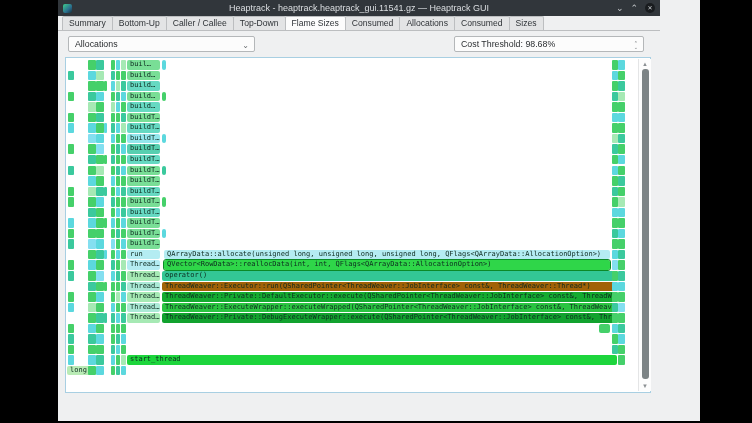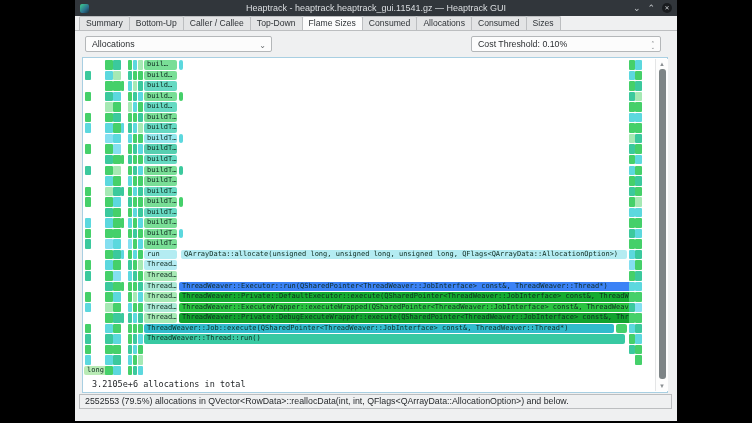--- a/index.html
+++ b/index.html
@@ -1,18 +1,18 @@
 <!DOCTYPE html>
 <html><head>
 <meta charset="utf-8">
 <style>
   html,body{margin:0;padding:0;}
   body{width:752px;height:423px;background:#000;position:relative;overflow:hidden;
        font-family:"Liberation Sans",sans-serif;}
-  .window{position:absolute;left:75px;top:0;width:602px;height:421px;background:#eff0f1;}
+  .window{position:absolute;left:58px;top:0;width:602px;height:421px;background:#eff0f1;padding-left:40px;}
 
   
   .titlebar{position:absolute;left:0;top:0;width:602px;height:16px;background:#31363b;}
   .app-icon{position:absolute;left:5px;top:4px;width:9px;height:9px;border-radius:2px;
             background:linear-gradient(135deg,#3ecf8e 0%,#2b6f8f 60%,#17313b 100%);}
   .title-text{position:absolute;left:0;right:0;top:0;height:16px;line-height:16px;text-align:center;
               color:#dcdfe2;font-size:9px;white-space:nowrap;}
   .win-controls{position:absolute;right:5px;top:0;height:16px;display:flex;align-items:center;gap:7px;}
   .wc-glyph{color:#c6cacd;font-size:9px;line-height:9px;}
   .wc-close{width:10px;height:10px;border-radius:50%;background:#191c1f;color:#cfd3d6;font-size:6px;
@@ -89,31 +89,30 @@
       <div class="tab">Consumed</div>
       <div class="tab">Sizes</div>
     </div>
 
   <div class="toolbar">
     <div class="combo">
       <span>Allocations</span>
       <span class="combo-arrow">⌄</span>
     </div>
     <div class="spin">
-      <span>Cost Threshold: 0.10%</span>
+      <span>Cost Threshold: 98.68%</span>
       <span class="spin-arrows">
           <span>⌃</span>
           <span>⌄</span>
         </span>
     </div>
   </div>
 
   <div class="flameframe">
     <div class="flame-canvas">
-      <div class="flame-footer">3.2105e+6 allocations in total</div>
     <div class="fbar" style="left: 60px; top: 1px; width: 33px; height: 9.5px; background: rgb(121, 222, 150);">buil…</div>
         <div class="fbar" style="left: 95px; top: 1px; width: 4px; height: 9.5px; background: rgb(92, 216, 222);"></div>
         <div class="fbar" style="left: 60px; top: 11.55px; width: 33px; height: 9.5px; background: rgb(121, 222, 150);">build…</div>
         <div class="fbar" style="left: 60px; top: 22.1px; width: 33px; height: 9.5px; background: rgb(102, 217, 194);">build…</div>
         <div class="fbar" style="left: 60px; top: 32.65px; width: 33px; height: 9.5px; background: rgb(121, 222, 150);">build…</div>
         <div class="fbar" style="left: 95px; top: 32.65px; width: 4px; height: 9.5px; background: rgb(69, 208, 106);"></div>
         <div class="fbar" style="left: 60px; top: 43.2px; width: 33px; height: 9.5px; background: rgb(102, 217, 194);">build…</div>
         <div class="fbar" style="left: 60px; top: 53.75px; width: 33px; height: 9.5px; background: rgb(121, 222, 150);">buildT…</div>
         <div class="fbar" style="left: 60px; top: 64.3px; width: 33px; height: 9.5px; background: rgb(102, 217, 194);">buildT…</div>
         <div class="fbar" style="left: 60px; top: 74.85px; width: 33px; height: 9.5px; background: rgb(147, 230, 236);">buildT…</div>
@@ -127,32 +126,33 @@
         <div class="fbar" style="left: 60px; top: 138.15px; width: 33px; height: 9.5px; background: rgb(121, 222, 150);">buildT…</div>
         <div class="fbar" style="left: 95px; top: 138.15px; width: 4px; height: 9.5px; background: rgb(69, 208, 106);"></div>
         <div class="fbar" style="left: 60px; top: 148.7px; width: 33px; height: 9.5px; background: rgb(102, 217, 194);">buildT…</div>
         <div class="fbar" style="left: 60px; top: 159.25px; width: 33px; height: 9.5px; background: rgb(121, 222, 150);">buildT…</div>
         <div class="fbar" style="left: 60px; top: 169.8px; width: 33px; height: 9.5px; background: rgb(121, 222, 150);">buildT…</div>
         <div class="fbar" style="left: 95px; top: 169.8px; width: 4px; height: 9.5px; background: rgb(92, 216, 222);"></div>
         <div class="fbar" style="left: 60px; top: 180.35px; width: 33px; height: 9.5px; background: rgb(121, 222, 150);">buildT…</div>
         <div class="fbar" style="left: 60px; top: 190.9px; width: 33px; height: 9.5px; background: rgb(180, 236, 242);">run</div>
         <div class="fbar" style="left: 97px; top: 190.9px; width: 446px; height: 9.5px; background: rgb(180, 236, 242);">QArrayData::allocate(unsigned long, unsigned long, unsigned long, QFlags&lt;QArrayData::AllocationOption&gt;)</div>
         <div class="fbar" style="left: 60px; top: 201.45px; width: 33px; height: 9.5px; background: rgb(180, 236, 242);">Thread…</div>
+        <div class="fbar sel" style="left: 97px; top: 201.45px; width: 446px; height: 9.5px; background: rgb(47, 214, 73);">QVector&lt;RowData&gt;::reallocData(int, int, QFlags&lt;QArrayData::AllocationOption&gt;)</div>
         <div class="fbar" style="left: 60px; top: 212px; width: 33px; height: 9.5px; background: rgb(166, 233, 180);">Thread…</div>
+        <div class="fbar" style="left: 95px; top: 212px; width: 452px; height: 9.5px; background: rgb(51, 199, 149);">operator()</div>
         <div class="fbar" style="left: 60px; top: 222.55px; width: 33px; height: 9.5px; background: rgb(171, 233, 214);">Thread…</div>
-        <div class="fbar" style="left: 95px; top: 222.55px; width: 452px; height: 9.5px; background: #3b82f6;">ThreadWeaver::Executor::run(QSharedPointer&lt;ThreadWeaver::JobInterface&gt; const&amp;, ThreadWeaver::Thread*)</div>
+        <div class="fbar" style="left: 95px; top: 222.55px; width: 452px; height: 9.5px; background: #a16207;">ThreadWeaver::Executor::run(QSharedPointer&lt;ThreadWeaver::JobInterface&gt; const&amp;, ThreadWeaver::Thread*)</div>
         <div class="fbar" style="left: 60px; top: 233.1px; width: 33px; height: 9.5px; background: rgb(166, 233, 180);">Thread…</div>
         <div class="fbar" style="left: 95px; top: 233.1px; width: 452px; height: 9.5px; background: rgb(20, 171, 48);">ThreadWeaver::Private::DefaultExecutor::execute(QSharedPointer&lt;ThreadWeaver::JobInterface&gt; const&amp;, ThreadWeaver::Thread*)</div>
         <div class="fbar" style="left: 60px; top: 243.65px; width: 33px; height: 9.5px; background: rgb(171, 233, 214);">Thread…</div>
         <div class="fbar" style="left: 95px; top: 243.65px; width: 452px; height: 9.5px; background: rgb(42, 196, 65);">ThreadWeaver::ExecuteWrapper::executeWrapped(QSharedPointer&lt;ThreadWeaver::JobInterface&gt; const&amp;, ThreadWeaver::Thread*)</div>
         <div class="fbar" style="left: 60px; top: 254.2px; width: 33px; height: 9.5px; background: rgb(166, 233, 180);">Thread…</div>
         <div class="fbar" style="left: 95px; top: 254.2px; width: 452px; height: 9.5px; background: rgb(17, 162, 46);">ThreadWeaver::Private::DebugExecuteWrapper::execute(QSharedPointer&lt;ThreadWeaver::JobInterface&gt; const&amp;, ThreadWeaver::Thread*)</div>
-        <div class="fbar" style="left: 60px; top: 264.75px; width: 470px; height: 9.5px; background: rgb(49, 187, 205);">ThreadWeaver::Job::execute(QSharedPointer&lt;ThreadWeaver::JobInterface&gt; const&amp;, ThreadWeaver::Thread*)</div>
         <div class="fbar" style="left: 532px; top: 264.75px; width: 11px; height: 9.5px; background: rgb(69, 208, 106);"></div>
-        <div class="fbar" style="left: 60px; top: 275.3px; width: 481px; height: 9.5px; background: rgb(56, 201, 162);">ThreadWeaver::Thread::run()</div>
+        <div class="fbar" style="left: 60px; top: 296.4px; width: 490px; height: 9.5px; background: rgb(29, 213, 60);">start_thread</div>
         <div class="fbar" style="left: 0px; top: 306.95px; width: 25px; height: 9.5px; background: rgb(185, 235, 181);">long</div>
         <div class="fcell" style="left: 1px; top: 11.55px; width: 6px; height: 9.5px; background: rgb(59, 201, 157);"></div>
         <div class="fcell" style="left: 1px; top: 32.65px; width: 6px; height: 9.5px; background: rgb(69, 208, 106);"></div>
         <div class="fcell" style="left: 1px; top: 53.75px; width: 6px; height: 9.5px; background: rgb(69, 208, 106);"></div>
         <div class="fcell" style="left: 1px; top: 64.3px; width: 6px; height: 9.5px; background: rgb(92, 216, 222);"></div>
         <div class="fcell" style="left: 1px; top: 85.4px; width: 6px; height: 9.5px; background: rgb(69, 208, 106);"></div>
         <div class="fcell" style="left: 1px; top: 106.5px; width: 6px; height: 9.5px; background: rgb(59, 201, 157);"></div>
         <div class="fcell" style="left: 1px; top: 127.6px; width: 6px; height: 9.5px; background: rgb(69, 208, 106);"></div>
         <div class="fcell" style="left: 1px; top: 138.15px; width: 6px; height: 9.5px; background: rgb(69, 208, 106);"></div>
         <div class="fcell" style="left: 1px; top: 159.25px; width: 6px; height: 9.5px; background: rgb(92, 216, 222);"></div>
@@ -382,17 +382,14 @@
         <div class="fcell" style="left: 551px; top: 285.85px; width: 7px; height: 9.5px; background: rgb(69, 208, 106);"></div>
         <div class="fcell" style="left: 551px; top: 296.4px; width: 7px; height: 9.5px; background: rgb(69, 208, 106);"></div>
       </div>
     <div class="scrollbar">
       <div class="sb-arrow sb-up">▲</div>
       <div class="sb-thumb"></div>
       <div class="sb-arrow sb-down">▼</div>
     </div>
   </div>
 
-  <div class="statusframe">
-    <span>2552553 (79.5%) allocations in QVector&lt;RowData&gt;::reallocData(int, int, QFlags&lt;QArrayData::AllocationOption&gt;) and below.</span>
-  </div>
 
 </div>
 
 </body></html>

